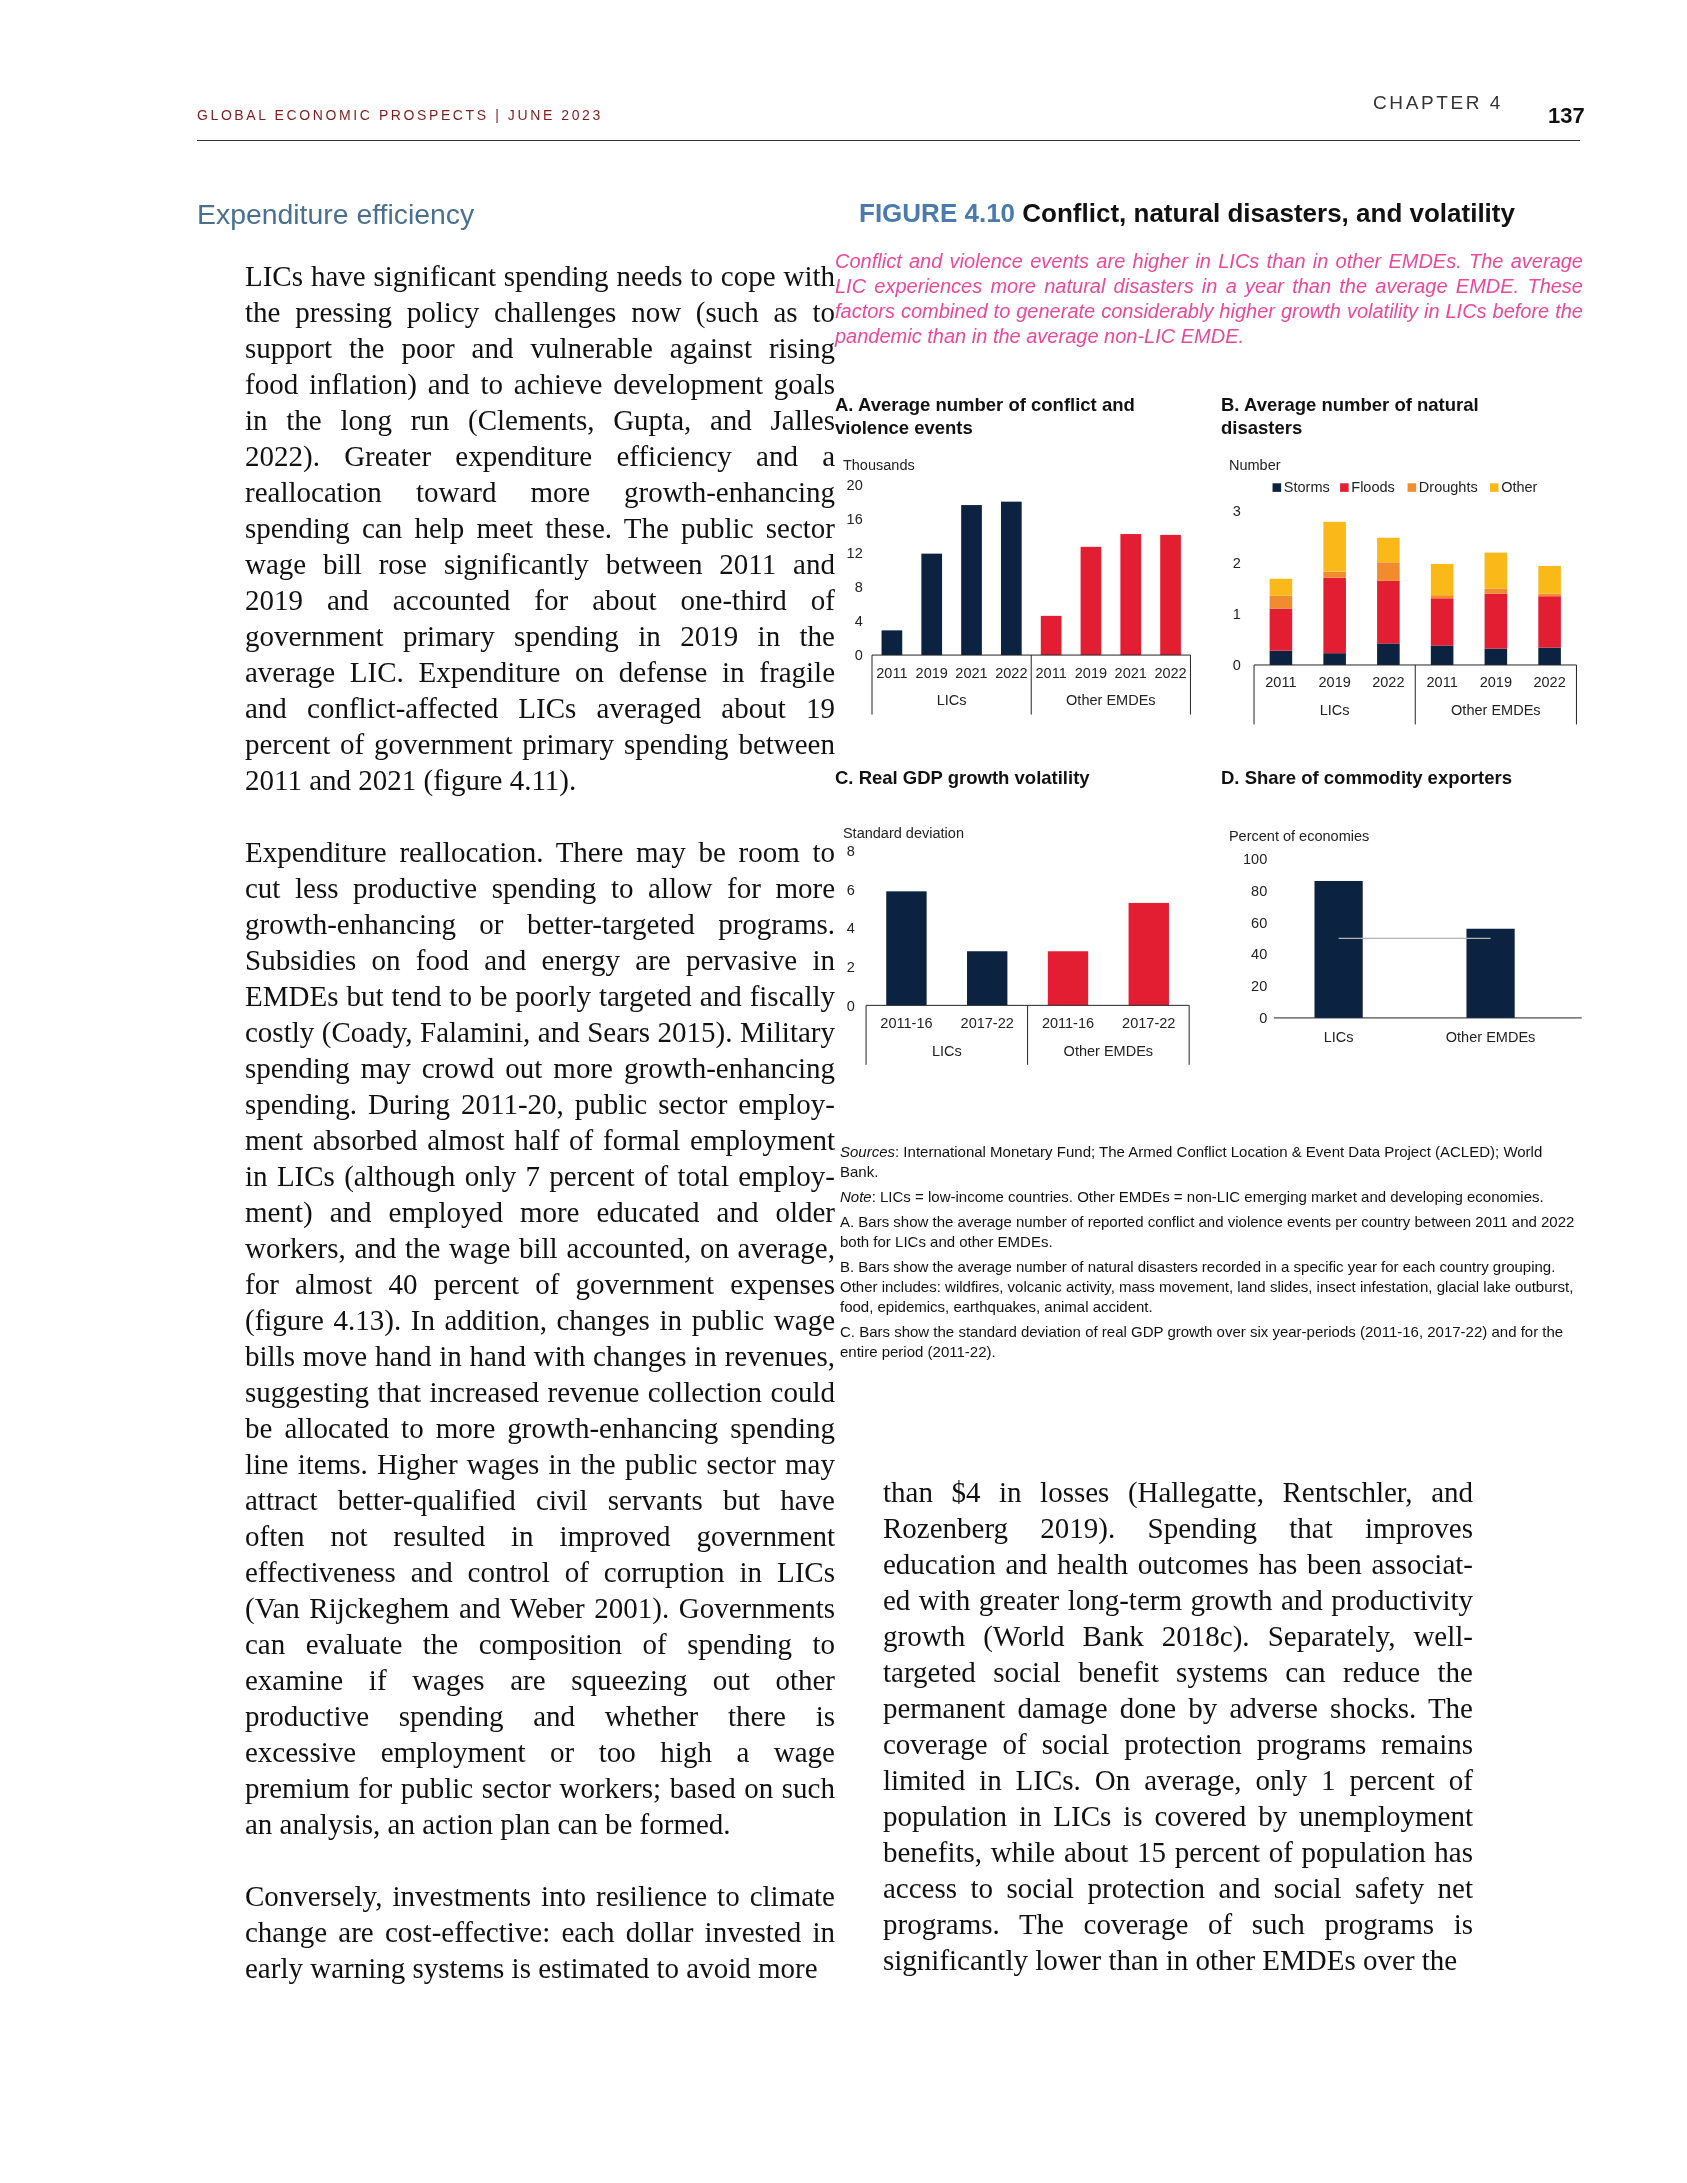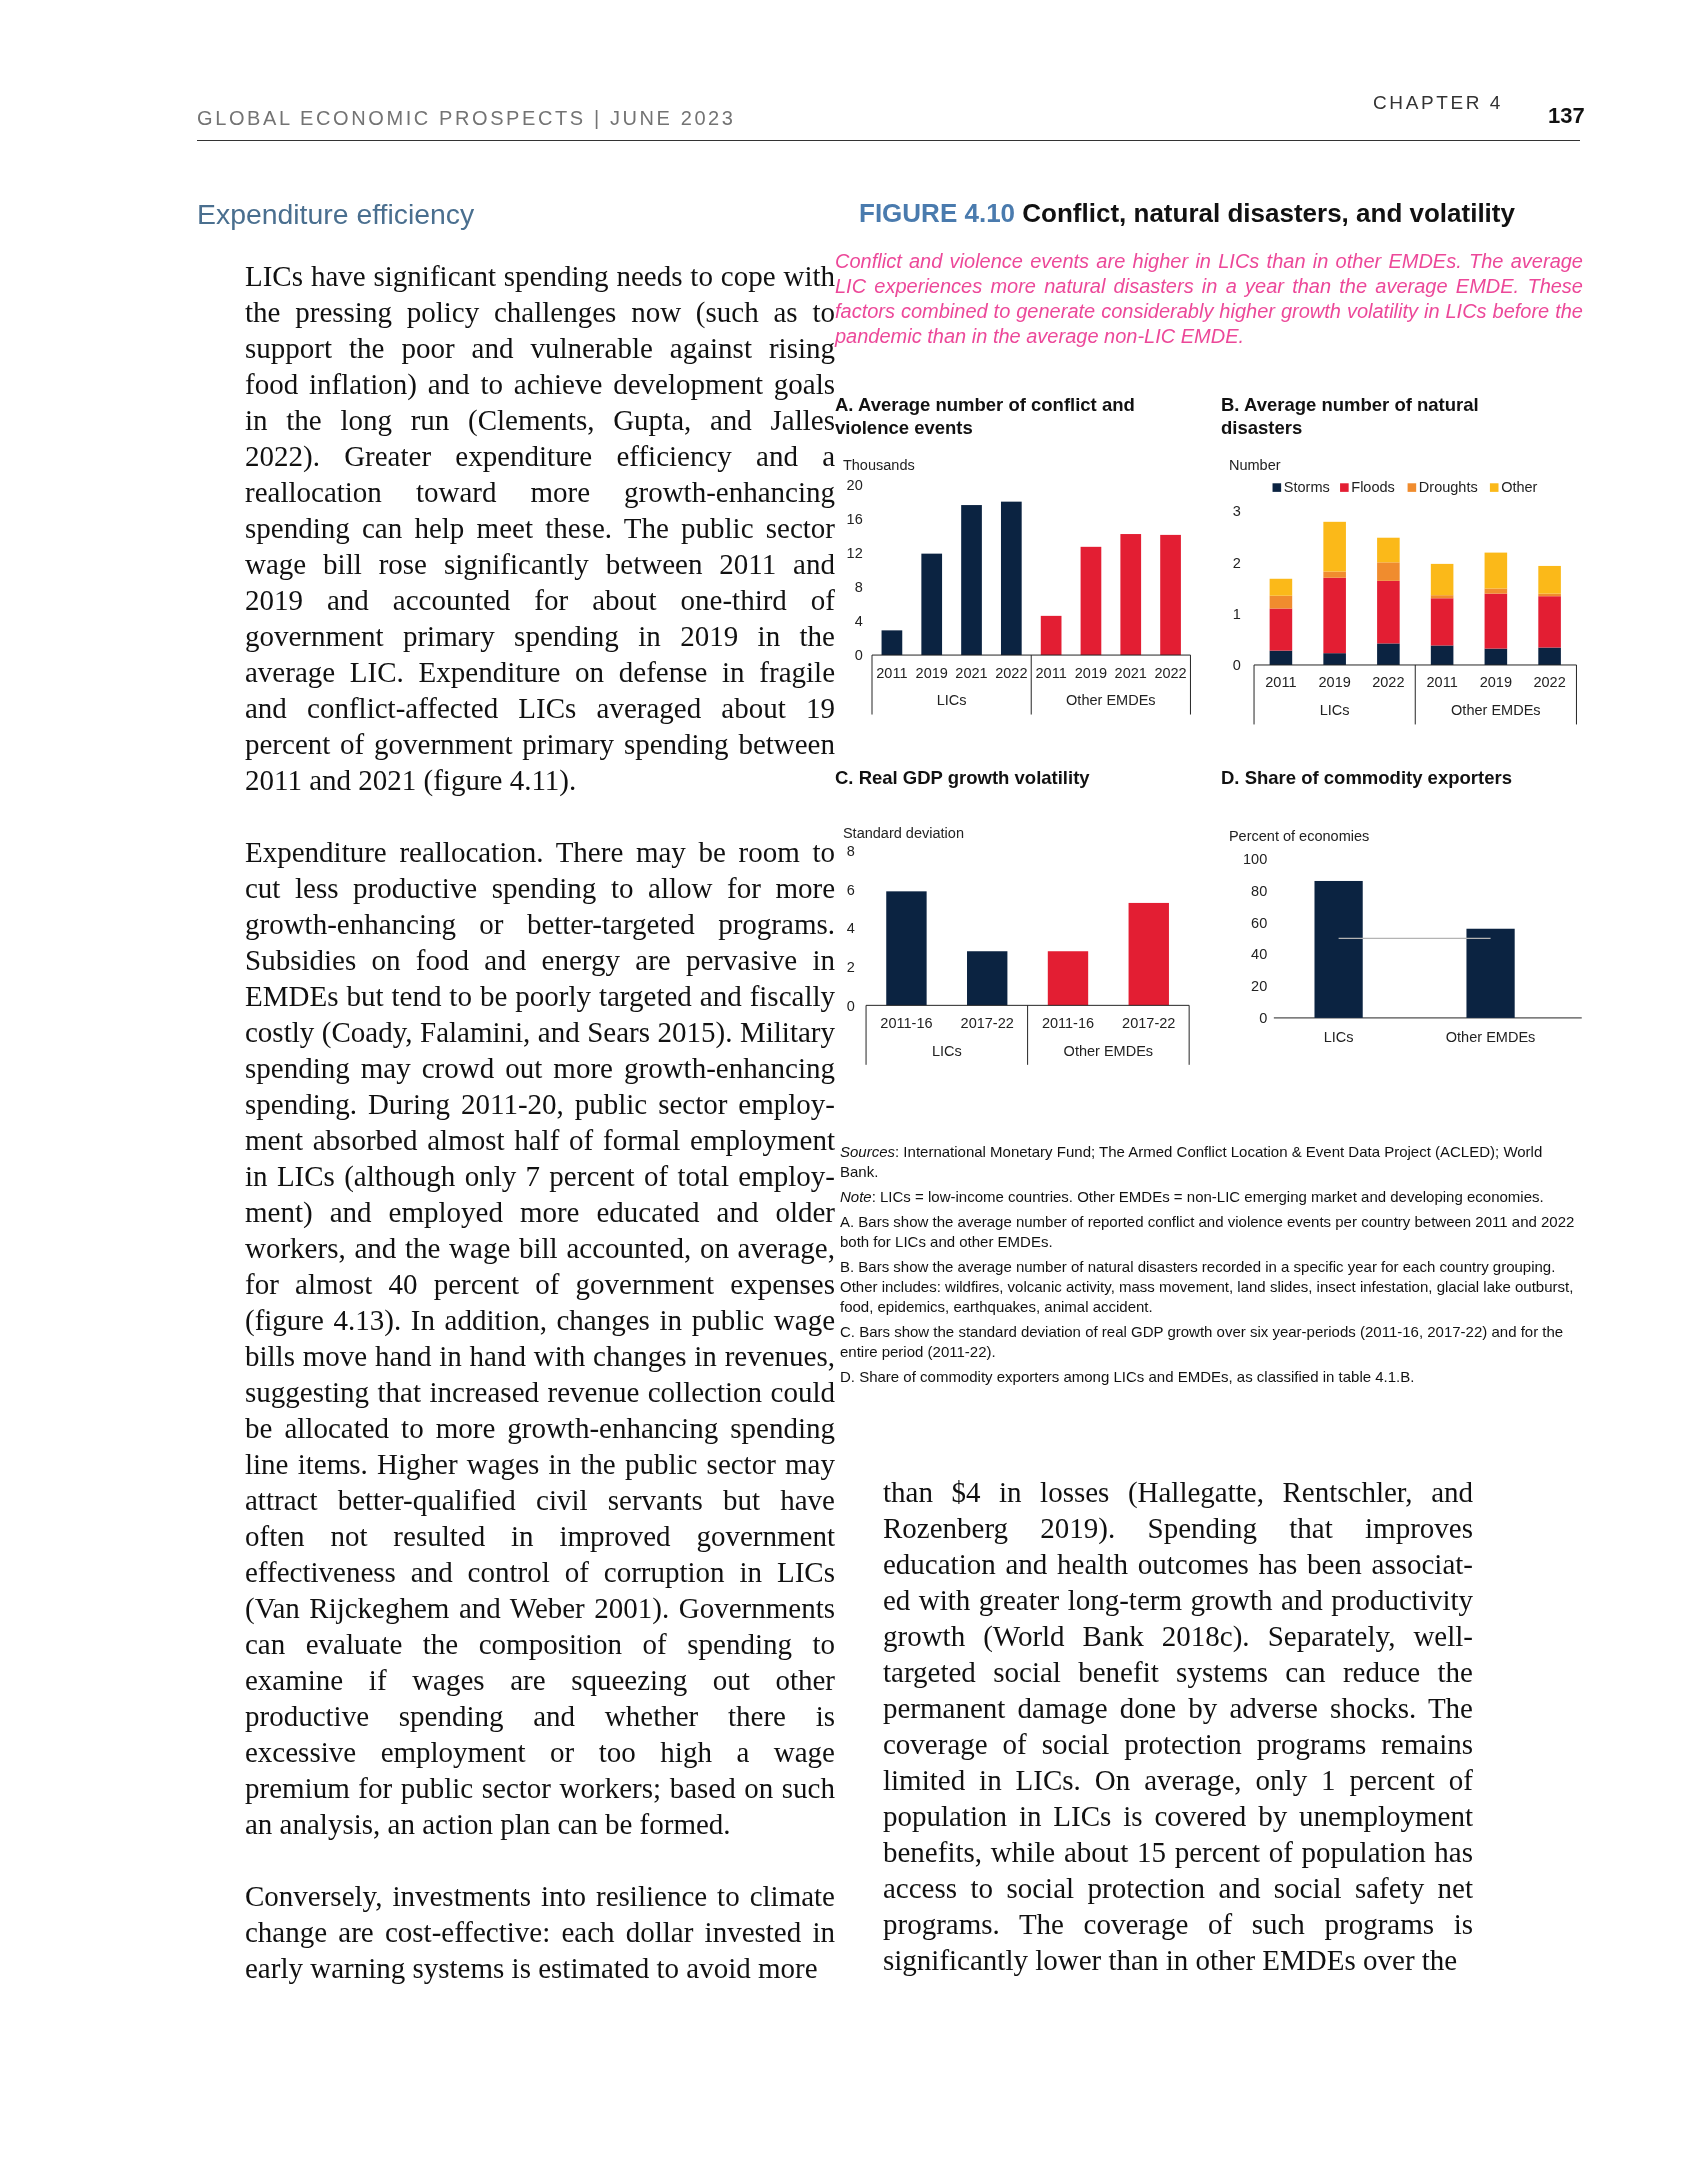--- a/index.html
+++ b/index.html
@@ -1,17 +1,17 @@
 <!DOCTYPE html>
 <html style="font-size:10.6px"><head>
 <meta charset="utf-8">
 <style>
   html,body{margin:0;padding:0;background:#fff;}
   body{width:1687px;height:2183px;position:relative;overflow:hidden;color:#111;}
-  .hdr{position:absolute;left:197px;top:107px;font-family:"Liberation Sans",sans-serif;font-size:20px;letter-spacing:2.6px;color:#737373;}
+  .hdr{position:absolute;left:197px;top:107px;font-family:"Liberation Sans",sans-serif;font-size:14px;letter-spacing:2.6px;color:#7f1d1d;}
   .hdr-right{position:absolute;left:1373px;top:92px;font-family:"Liberation Sans",sans-serif;font-size:19px;letter-spacing:2.6px;color:#333;}
   .pgnum{position:absolute;left:1548px;top:103px;font-family:"Liberation Sans",sans-serif;font-size:22px;font-weight:bold;color:#111;}
   .hrule{position:absolute;left:197px;top:140px;width:1383px;height:1.3px;background:#333;}
   .sec-title{position:absolute;left:197px;top:198px;font-family:"Liberation Sans",sans-serif;font-size:28.4px;color:#4a6f8f;}
   .body-col{position:absolute;font-family:"Liberation Serif",serif;font-size:29px;line-height:36px;text-align:justify;color:#111;margin-left:48px;}
   .body-col p{margin:0 0 36px 0;}
   .body-col b{font-weight:normal;}
   .fig-title{position:absolute;left:835px;top:198px;font-family:"Liberation Sans",sans-serif;font-size:26px;font-weight:bold;color:#111;margin-left:24px;}
   .fig-title .num{color:#4a7bae;}
   .fig-sub{position:absolute;left:835px;top:249px;width:748px;font-family:"Liberation Sans",sans-serif;font-style:italic;font-size:20px;line-height:25px;text-align:justify;color:#ec4899;}
@@ -162,19 +162,18 @@
     <text x="408" y="335" font-size="22" fill="#222" text-anchor="middle">Other EMDEs</text>
     <line x1="178" y1="178.5" x2="408" y2="178.5" stroke="#b4b4b4" stroke-width="2"></line>
   </svg>
 
 <div class="notes">
   <div><i>Sources</i><span>: International Monetary Fund; The Armed Conflict Location &amp; Event Data Project (ACLED); World Bank.</span></div>
   <div><i>Note</i><span>: LICs = low-income countries. Other EMDEs = non-LIC emerging market and developing economies.</span></div>
   <div>A. Bars show the average number of reported conflict and violence events per country between 2011 and 2022 both for LICs and other EMDEs.</div>
   <div>B. Bars show the average number of natural disasters recorded in a specific year for each country grouping. Other includes: wildfires, volcanic activity, mass movement, land slides, insect infestation, glacial lake outburst, food, epidemics, earthquakes, animal accident.</div>
   <div>C. Bars show the standard deviation of real GDP growth over six year-periods (2011-16, 2017-22) and for the entire period (2011-22).</div>
-  <div>D. Share of commodity exporters among LICs and EMDEs, as classified in table 4.1.B.</div>
 </div>
 
 <div class="body-col" style="left:835px;top:1474px;width:590px;">
   <p>than $4 in losses (Hallegatte, Rentschler, and Rozenberg 2019). Spending that improves education and health outcomes has been associat­ed with greater long-term growth and productivity growth (World Bank 2018c). Separately, well-targeted social benefit systems can reduce the permanent damage done by adverse shocks. The coverage of social protection programs remains limited in LICs. On average, only 1 percent of population in LICs is covered by unemployment benefits, while about 15 percent of population has access to social protection and social safety net programs. The coverage of such programs is significantly lower than in other EMDEs over the</p>
 </div>
 
 
 </body></html>

